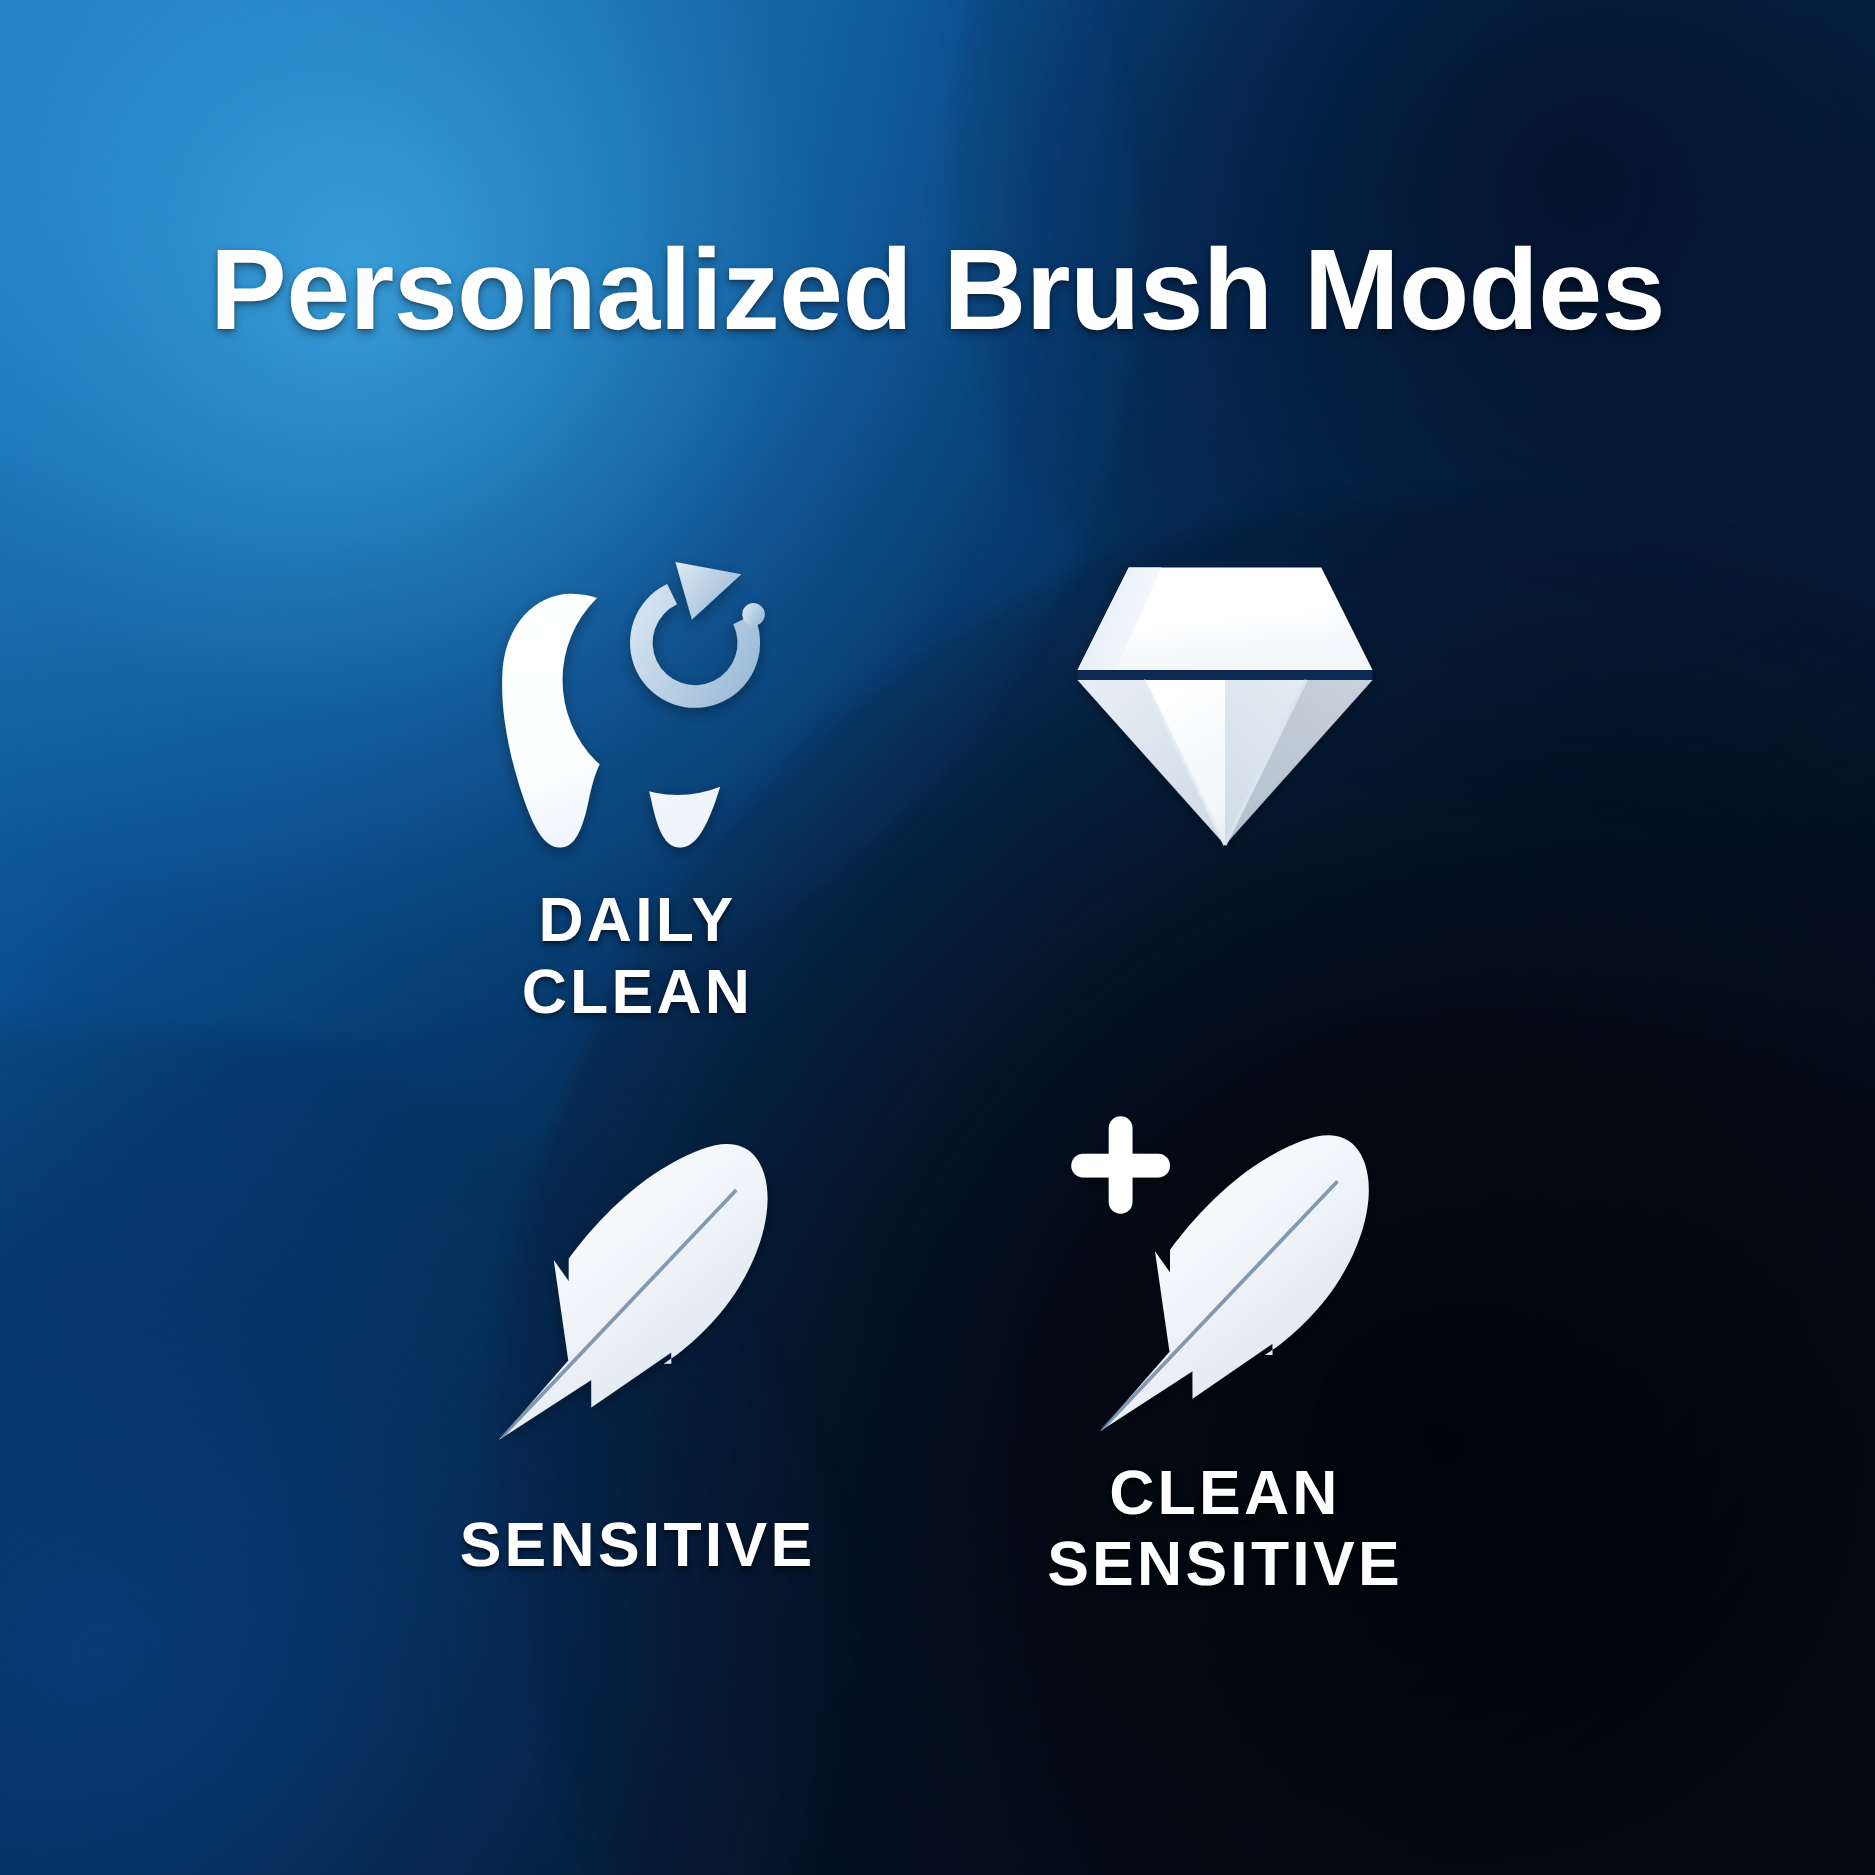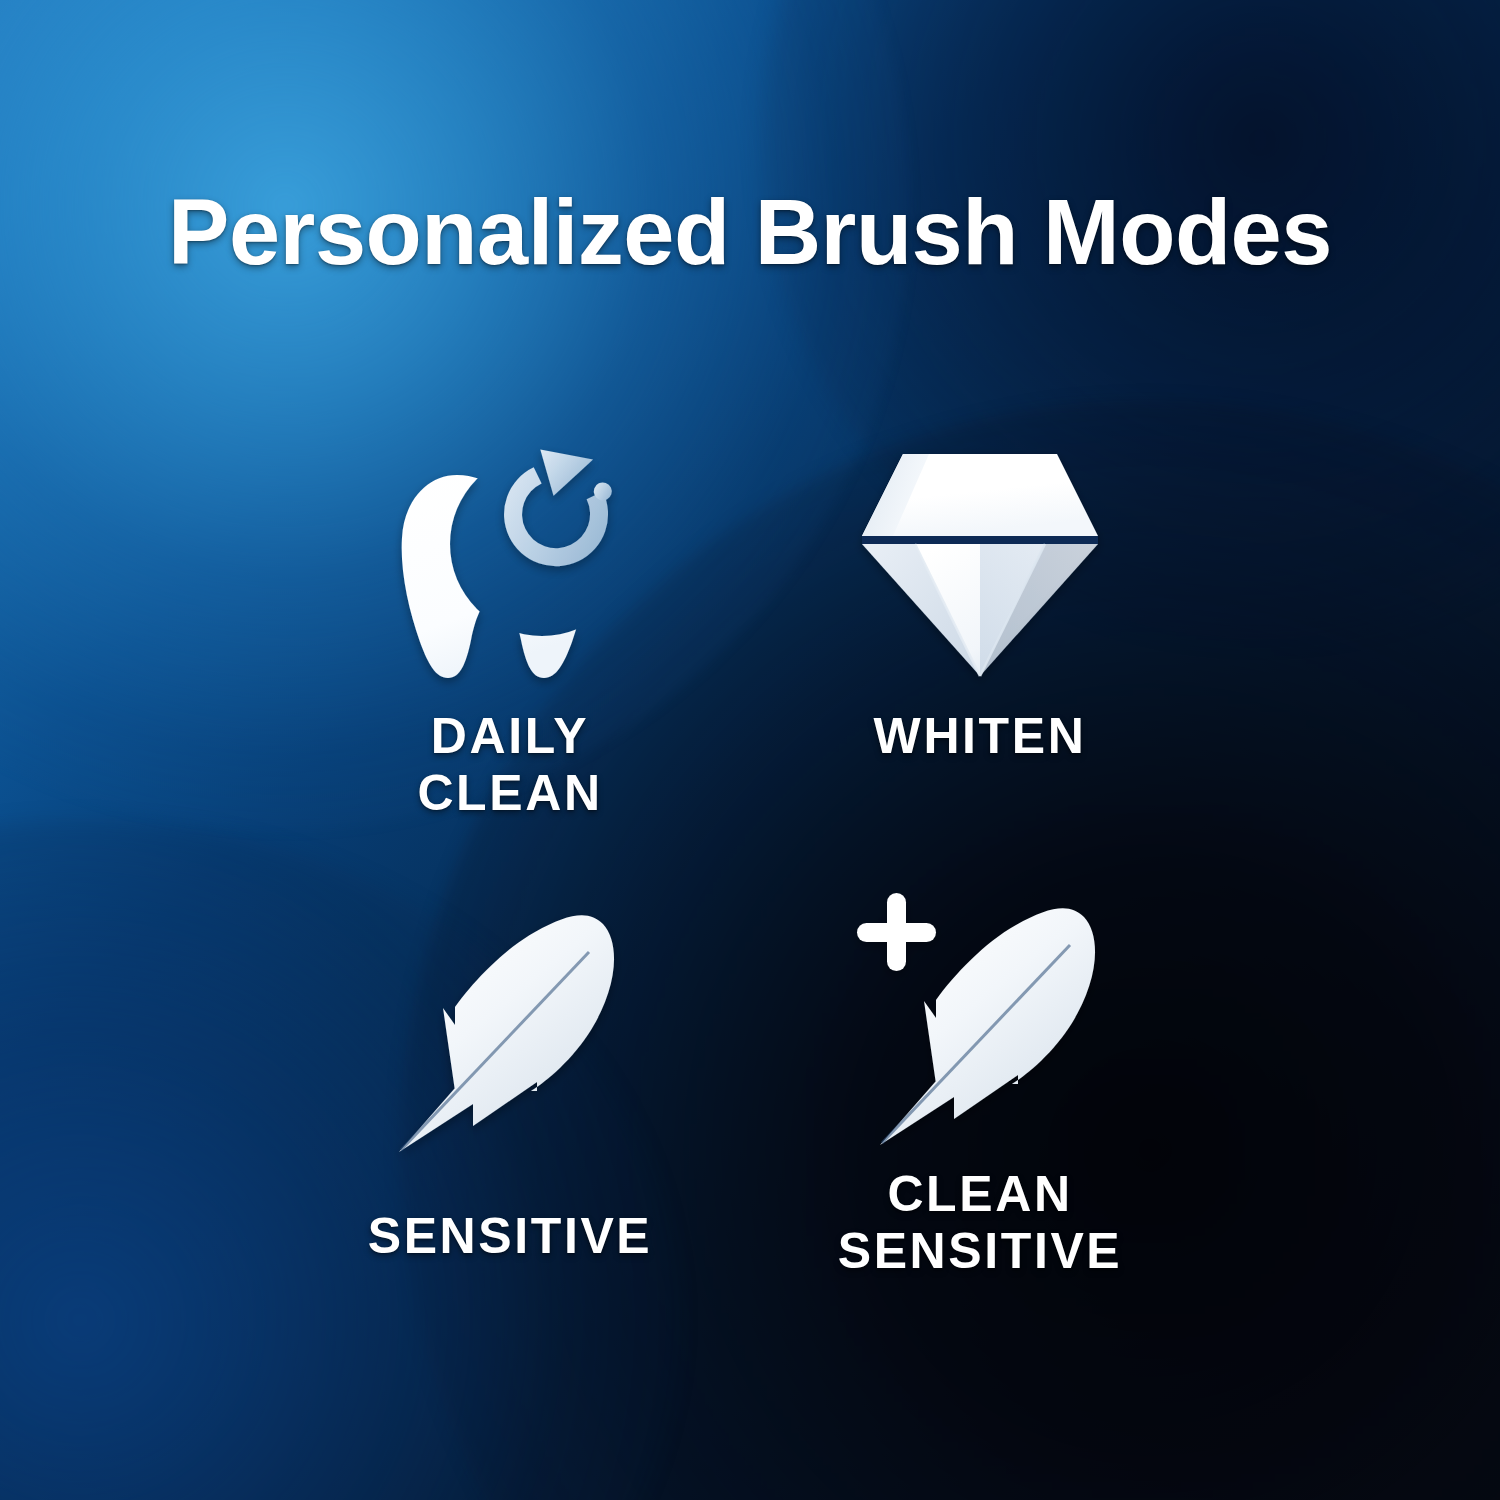--- a/index.html
+++ b/index.html
@@ -266,21 +266,20 @@
 
             <path d="M60 104 L190 104 L125 236 Z" fill="url(#gPavMid)"></path>
 
             <path d="M243 104 L125 104 L125 236 Z" fill="url(#gPavRight)" opacity="0.85"></path>
 
             <path d="M60 104 L125 236" stroke="#e3ebf3" stroke-width="2.5" fill="none" opacity="0.9"></path>
             <path d="M190 104 L125 236" stroke="#dbe5ef" stroke-width="2.5" fill="none" opacity="0.9"></path>
           </g>
         </svg>
       </div>
-      <div class="mode-label">WHITEN</div>
     </div>
 
     <div class="cell cell-se">
       <div class="icon-box">
         <svg width="250" height="250" viewBox="0 0 250 250" aria-hidden="true">
           <defs>
             <linearGradient id="gFeather" x1="0.15" y1="0" x2="0.9" y2="1">
               <stop offset="0%" stop-color="#ffffff"></stop>
               <stop offset="40%" stop-color="#f2f6fa"></stop>
               <stop offset="75%" stop-color="#e0e8f0"></stop>

